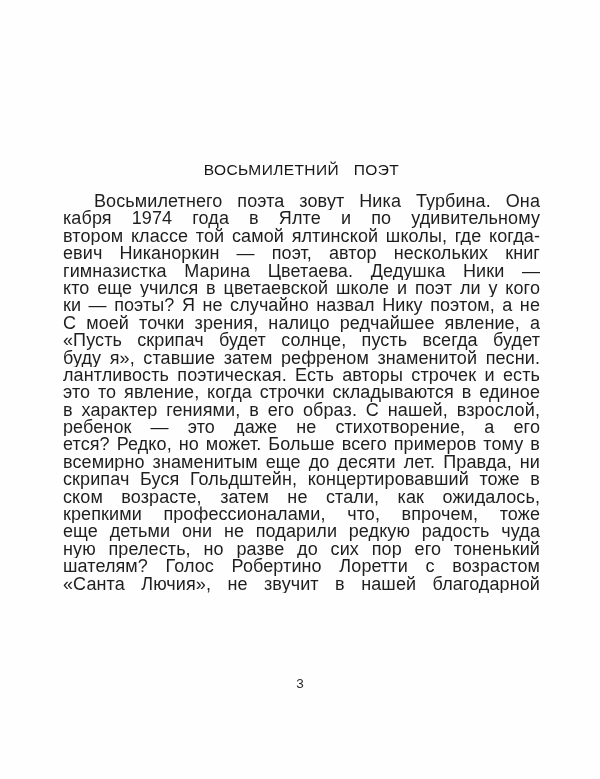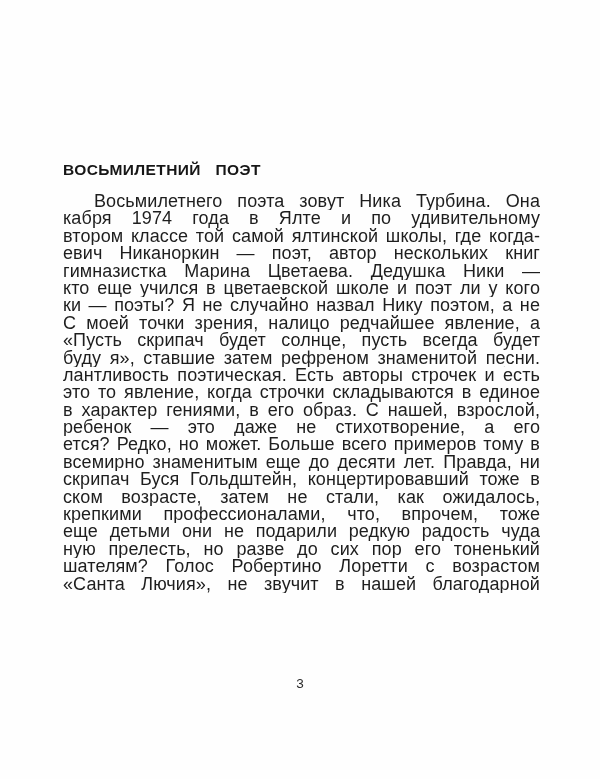--- a/index.html
+++ b/index.html
@@ -19,22 +19,22 @@
   .content {
     position: absolute;
     left: 63px;
     top: 161px;
     width: 477px;
   }
   .title {
     margin: 0 0 14px 0;
     font-size: 15.5px;
     line-height: 18px;
-    font-weight: 700;
-    text-align: left;
+    font-weight: 400;
+    text-align: center;
     letter-spacing: 0.4px;
     word-spacing: 10px;
     color: #161616;
   }
   .para .line {
     font-size: 18px;
     line-height: 17.4px;
     height: 17.4px;
     overflow: hidden;
     text-align: justify;

